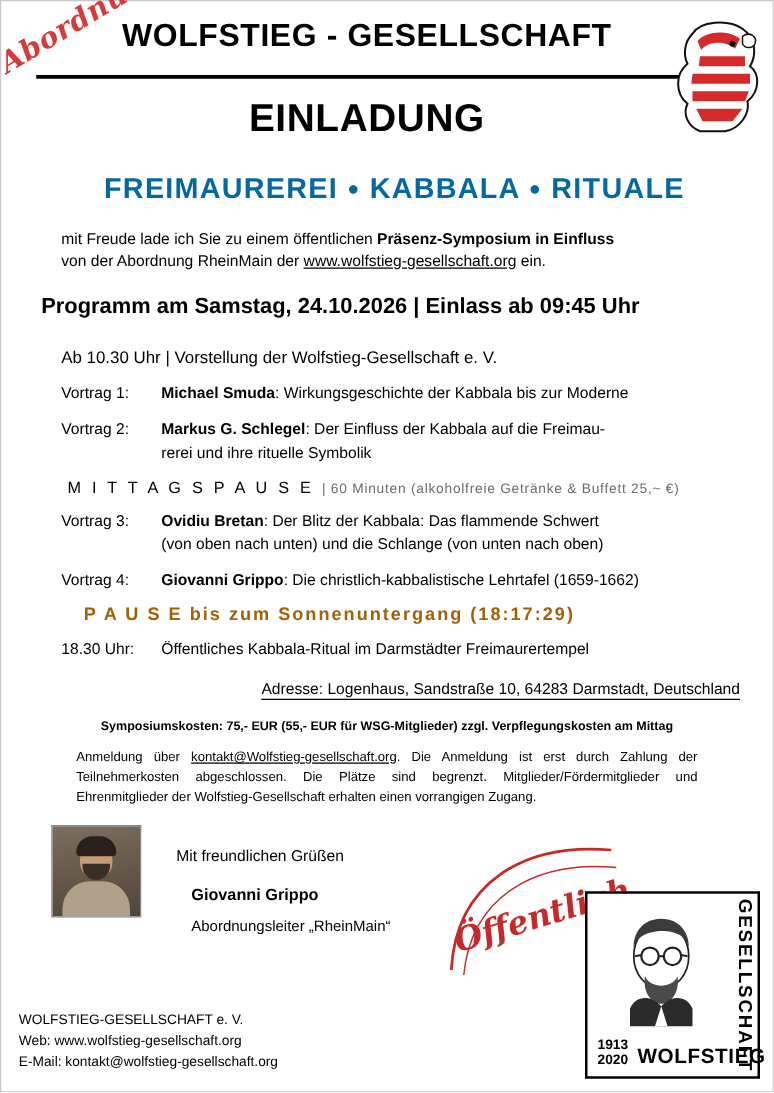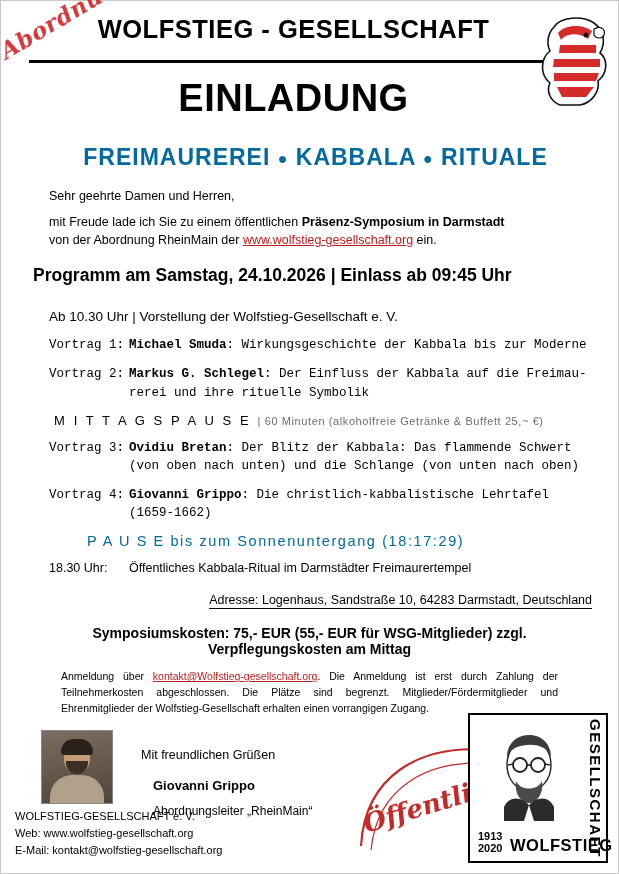--- a/index.html
+++ b/index.html
@@ -38,21 +38,21 @@
     padding-bottom: 16px;
   }
   .org-sub {
     text-align: center;
     font-size: 12.5px;
     font-weight: bold;
     margin: 6px 60px 0 28px;
   }
   .einladung {
     text-align: center;
-    font-size: 38px;
+    font-size: 31px;
     font-weight: bold;
     margin: 14px 60px 0 28px;
     letter-spacing: 0.5px;
   }
   .einladung-sub {
     text-align: center;
     font-size: 14.5px;
     font-weight: bold;
     margin: 6px 60px 0 28px;
   }
@@ -107,84 +107,84 @@
     font-size: 12.5px;
     margin: 0 0 10px 22px;
   }
   .intro {
     font-size: 12.5px;
     line-height: 1.45;
     margin: 0 0 0 22px;
   }
   .intro b { font-weight: bold; }
   a.link {
-    color: #b91c1c;
+    color: #000000;
     text-decoration: underline;
   }
 
   .programm {
     font-size: 17.5px;
     font-weight: bold;
     margin: 16px 0 0 6px;
   }
   .ab1030 {
     font-size: 13.5px;
     margin: 23px 0 0 22px;
   }
 
   .talks { margin: 12px 0 0 0; }
   .talk {
     display: flex;
     font-size: 12.5px;
     line-height: 1.45;
     margin: 0 0 11px 0;
     padding-left: 22px;
-    font-family: Liberation Mono, monospace;
   }
   .talk-label {
     width: 80px;
     flex: 0 0 80px;
   }
   .talk-body { flex: 1; }
   .talk-body .speaker { font-weight: bold; }
 
   .pause-line {
     font-size: 13px;
     margin: 0 0 11px 27px;
     letter-spacing: 2.6px;
   }
   .pause-line .small {
     font-size: 11px;
     color: #6c6c6c;
     letter-spacing: 0.6px;
   }
   .pause2 {
-    color: #0369a1;
+    color: #a16207;
     font-size: 14.5px;
     letter-spacing: 1.6px;
-    margin: 4px 0 12px 60px;
+    margin: 4px 0 12px 40px;
+    font-weight: bold;
   }
   .ritual-line {
     font-size: 12.5px;
     margin: 0 0 0 22px;
   }
   .ritual-line .time { display: inline-block; width: 80px; }
 
   .address {
     text-align: right;
     font-size: 12.5px;
     margin: 18px 0 0 0;
   }
   .address span {
     border-bottom: 1px solid #000;
     padding-bottom: 1px;
   }
   .costs {
     text-align: center;
-    font-size: 14px;
+    font-size: 10px;
     font-weight: bold;
     margin: 18px 0 0 0;
   }
   .registration {
     font-size: 10.5px;
     line-height: 1.5;
     margin: 12px 34px 0 34px;
     text-align: justify;
   }
 
@@ -365,24 +365,23 @@
   <div class="topic-line">
     <span>FREIMAUREREI</span>
     <span class="dot">●</span>
     <span>KABBALA</span>
     <span class="dot">●</span>
     <span>RITUALE</span>
   </div>
 
   <div class="body-wrap">
 
-    <div class="salutation">Sehr geehrte Damen und Herren,</div>
 
     <div class="intro">
-      <span>mit Freude lade ich Sie zu einem öffentlichen </span><b>Präsenz-Symposium in Darmstadt</b><br>
+      <span>mit Freude lade ich Sie zu einem öffentlichen </span><b>Präsenz-Symposium in Einfluss</b><br>
       <span>von der Abordnung RheinMain der </span><a class="link" href="#">www.wolfstieg-gesellschaft.org</a><span> ein.</span>
     </div>
 
     <div class="programm">Programm am Samstag, 24.10.2026  |  Einlass ab 09:45 Uhr</div>
     <div class="ab1030">Ab 10.30 Uhr  |  Vorstellung der Wolfstieg-Gesellschaft e. V.</div>
 
     <div class="talks">
 
       <div class="talk">
         <div class="talk-label">Vortrag 1:</div>

